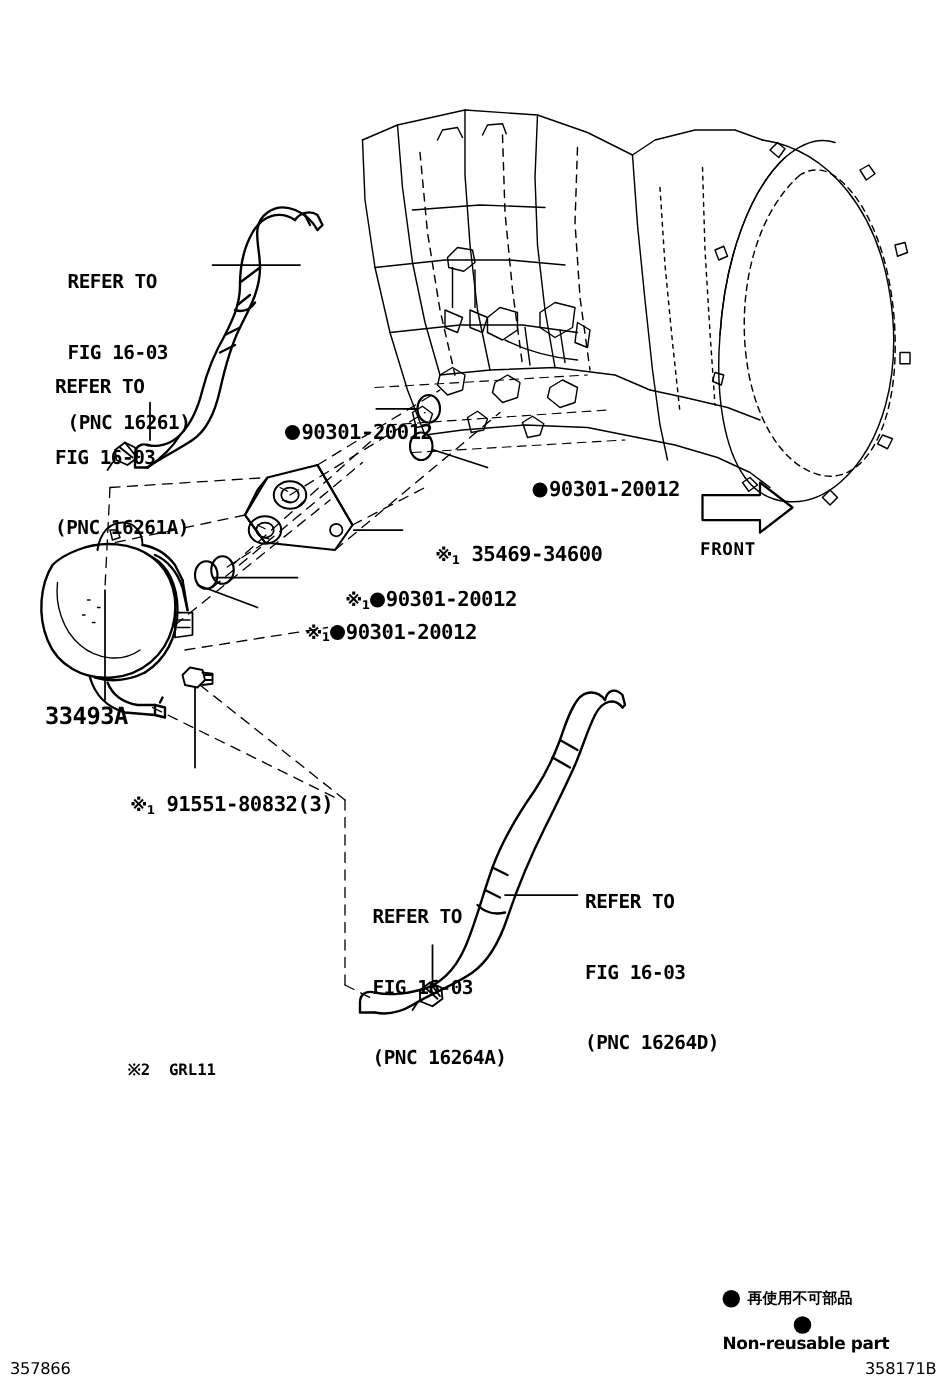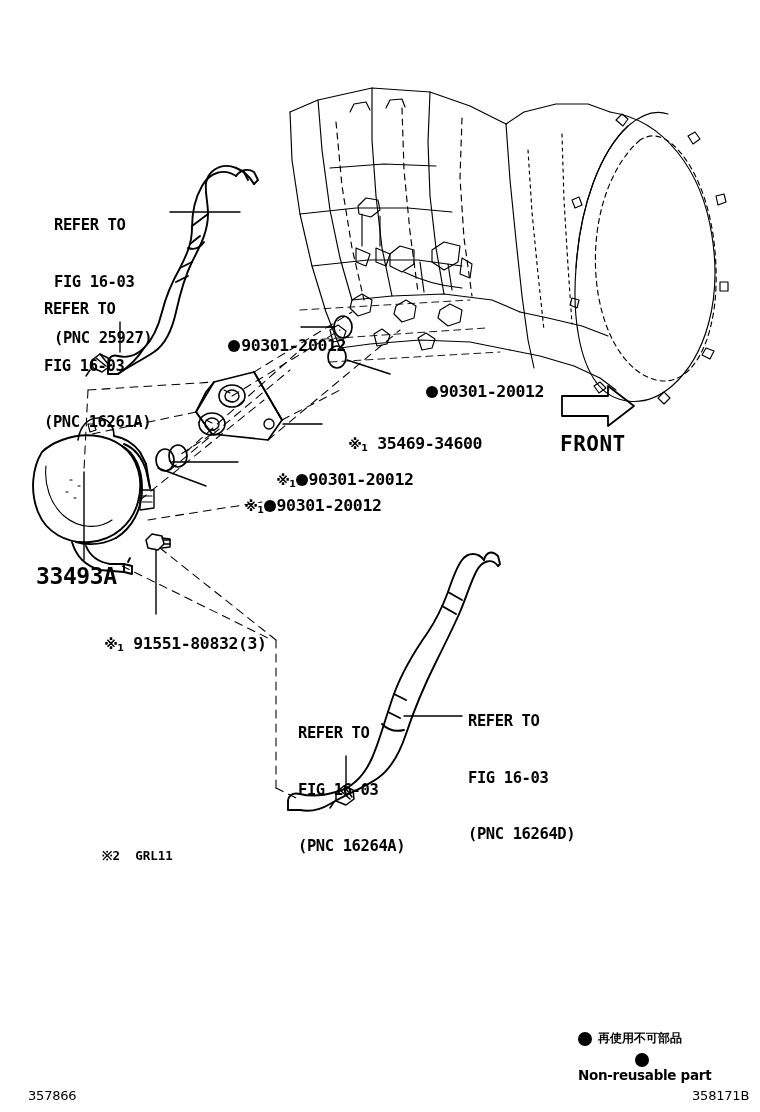--- a/index.html
+++ b/index.html
@@ -33,21 +33,21 @@
     letter-spacing: -0.4px;
     line-height: 1.22;
   }
   .lbl-ref {
     font-size: 15.5px;
   }
   .lbl-pn {
     font-size: 16.5px;
   }
   .lbl-front {
-    font-size: 21px;
+    font-size: 14px;
     letter-spacing: 0.5px;
   }
   .lbl-note {
     font-size: 12.5px;
     font-weight: bold;
     letter-spacing: 0px;
   }
   .lbl-legend-jp {
     font-size: 12px;
     font-weight: bold;
@@ -332,21 +332,21 @@
       <g stroke-width="1.8">
         <path d="M562 396 L608 396 L608 386 L634 406 L608 426 L608 416 L562 416 Z"></path>
       </g>
 
     </g>
   </svg>
 
   <div class="lbl lbl-ref" style="left:54px; top:178px;">
     <div>REFER TO</div>
     <div>FIG 16-03</div>
-    <div>(PNC 25927)</div>
+    <div>(PNC 16261)</div>
   </div>
 
   <div class="lbl lbl-ref" style="left:44px; top:262px;">
     <div>REFER TO</div>
     <div>FIG 16-03</div>
     <div>(PNC 16261A)</div>
   </div>
 
   <div class="lbl lbl-pn" style="left:190px; top:316px;">
     <span class="bullet"></span><span>90301-20012</span>
@@ -361,21 +361,21 @@
   </div>
 
   <div class="lbl lbl-pn" style="left:238px; top:450px;">
     <span class="mark">※<sub>1</sub></span><span class="bullet"></span><span>90301-20012</span>
   </div>
 
   <div class="lbl lbl-pn" style="left:206px; top:476px;">
     <span class="mark">※<sub>1</sub></span><span class="bullet"></span><span>90301-20012</span>
   </div>
 
-  <div class="lbl lbl-pn" style="left:36px; top:562px; font-size:23px;">33493A</div>
+  <div class="lbl lbl-pn" style="left:36px; top:562px; font-size:19px;">33493A</div>
 
   <div class="lbl lbl-pn" style="left:66px; top:614px;">
     <span class="mark">※<sub>1</sub></span> <span>91551-80832(3)</span>
   </div>
 
 
   <div class="lbl lbl-ref" style="left:298px; top:686px;">
     <div>REFER TO</div>
     <div>FIG 16-03</div>
     <div>(PNC 16264A)</div>
@@ -397,17 +397,17 @@
   <div class="legend-row" style="left:578px; top:1030px;">
     <span class="bullet-lg"></span>
     <span class="lbl-legend-jp" style="position:static;">再使用不可部品</span>
   </div>
 
   <div class="legend-row" style="left:578px; top:1053px;flex-direction:column;">
     <span class="bullet-lg"></span>
     <span class="lbl-legend-en" style="position:static;">Non-reusable part</span>
   </div>
 
-  <div class="lbl lbl-footer" style="left:28px; top:1088px;">357866</div>
+  <div class="lbl lbl-footer" style="left:8px; top:1088px;">357866</div>
 
   <div class="lbl lbl-footer" style="left:692px; top:1088px;">358171B</div>
 
 </div>
 
 </body></html>

